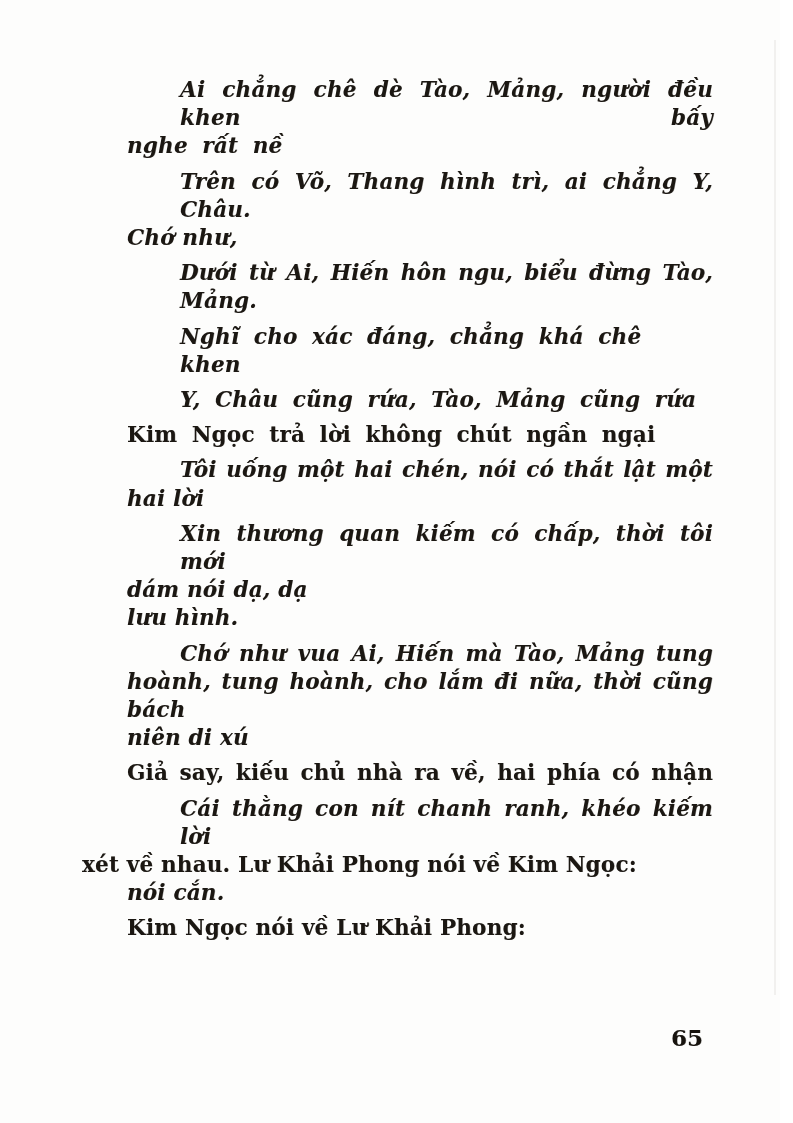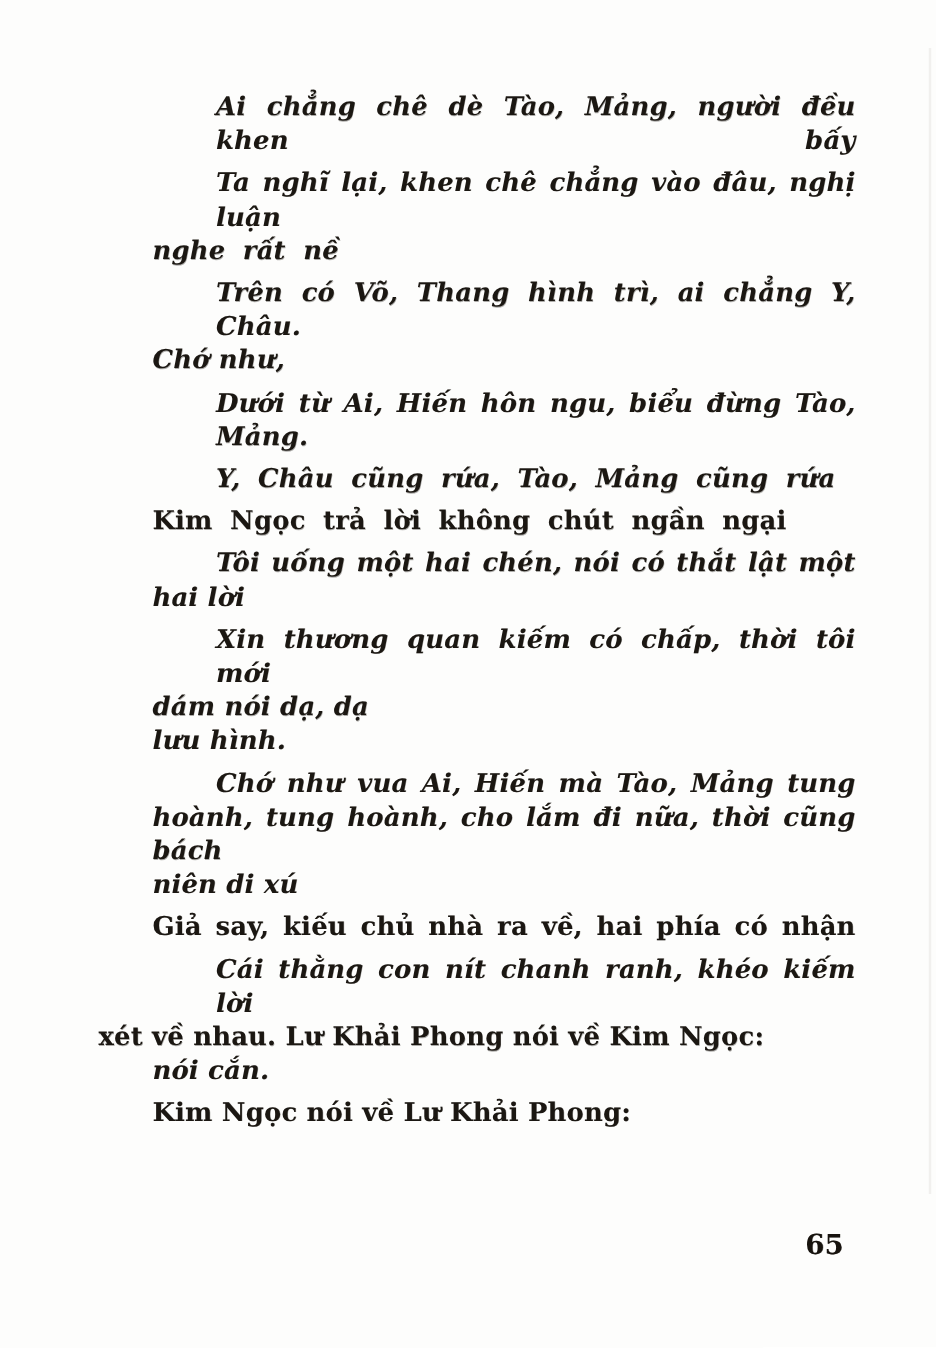--- a/index.html
+++ b/index.html
@@ -57,25 +57,25 @@
     text-align: center;
   }
 </style>
 </head>
 <body>
 
 <div class="page">
   <div class="scan-edge"></div>
   <div class="textblock">
       <div class="line verse indent fill">Ai chẳng chê dè Tào, Mảng, người đều khen bấy</div>
-      <div class="line verse indent fill start">Ta nghĩ lại, khen chê chẳng vào đâu, nghị luận</div>
       <div class="line verse sp">nghe rất nề</div>
       <div class="line verse indent fill start">Trên có Võ, Thang hình trì, ai chẳng Y, Châu.</div>
       <div class="line verse">Chớ như,</div>
       <div class="line verse indent fill start">Dưới từ Ai, Hiến hôn ngu, biểu đừng Tào, Mảng.</div>
+      <div class="line verse indent sp start">Nghĩ cho xác đáng, chẳng khá chê khen</div>
       <div class="line verse indent sp start">Y, Châu cũng rứa, Tào, Mảng cũng rứa</div>
       <div class="line prose sp start">Kim Ngọc trả lời không chút ngần ngại</div>
       <div class="line verse indent fill start">Tôi uống một hai chén, nói có thắt lật một</div>
       <div class="line verse">hai lời</div>
       <div class="line verse indent fill start">Xin thương quan kiếm có chấp, thời tôi mới</div>
       <div class="line verse">dám nói dạ, dạ</div>
       <div class="line verse">lưu hình.</div>
       <div class="line verse indent fill start">Chớ như vua Ai, Hiến mà Tào, Mảng tung</div>
       <div class="line verse fill">hoành, tung hoành, cho lắm đi nữa, thời cũng bách</div>
       <div class="line verse">niên di xú</div>

